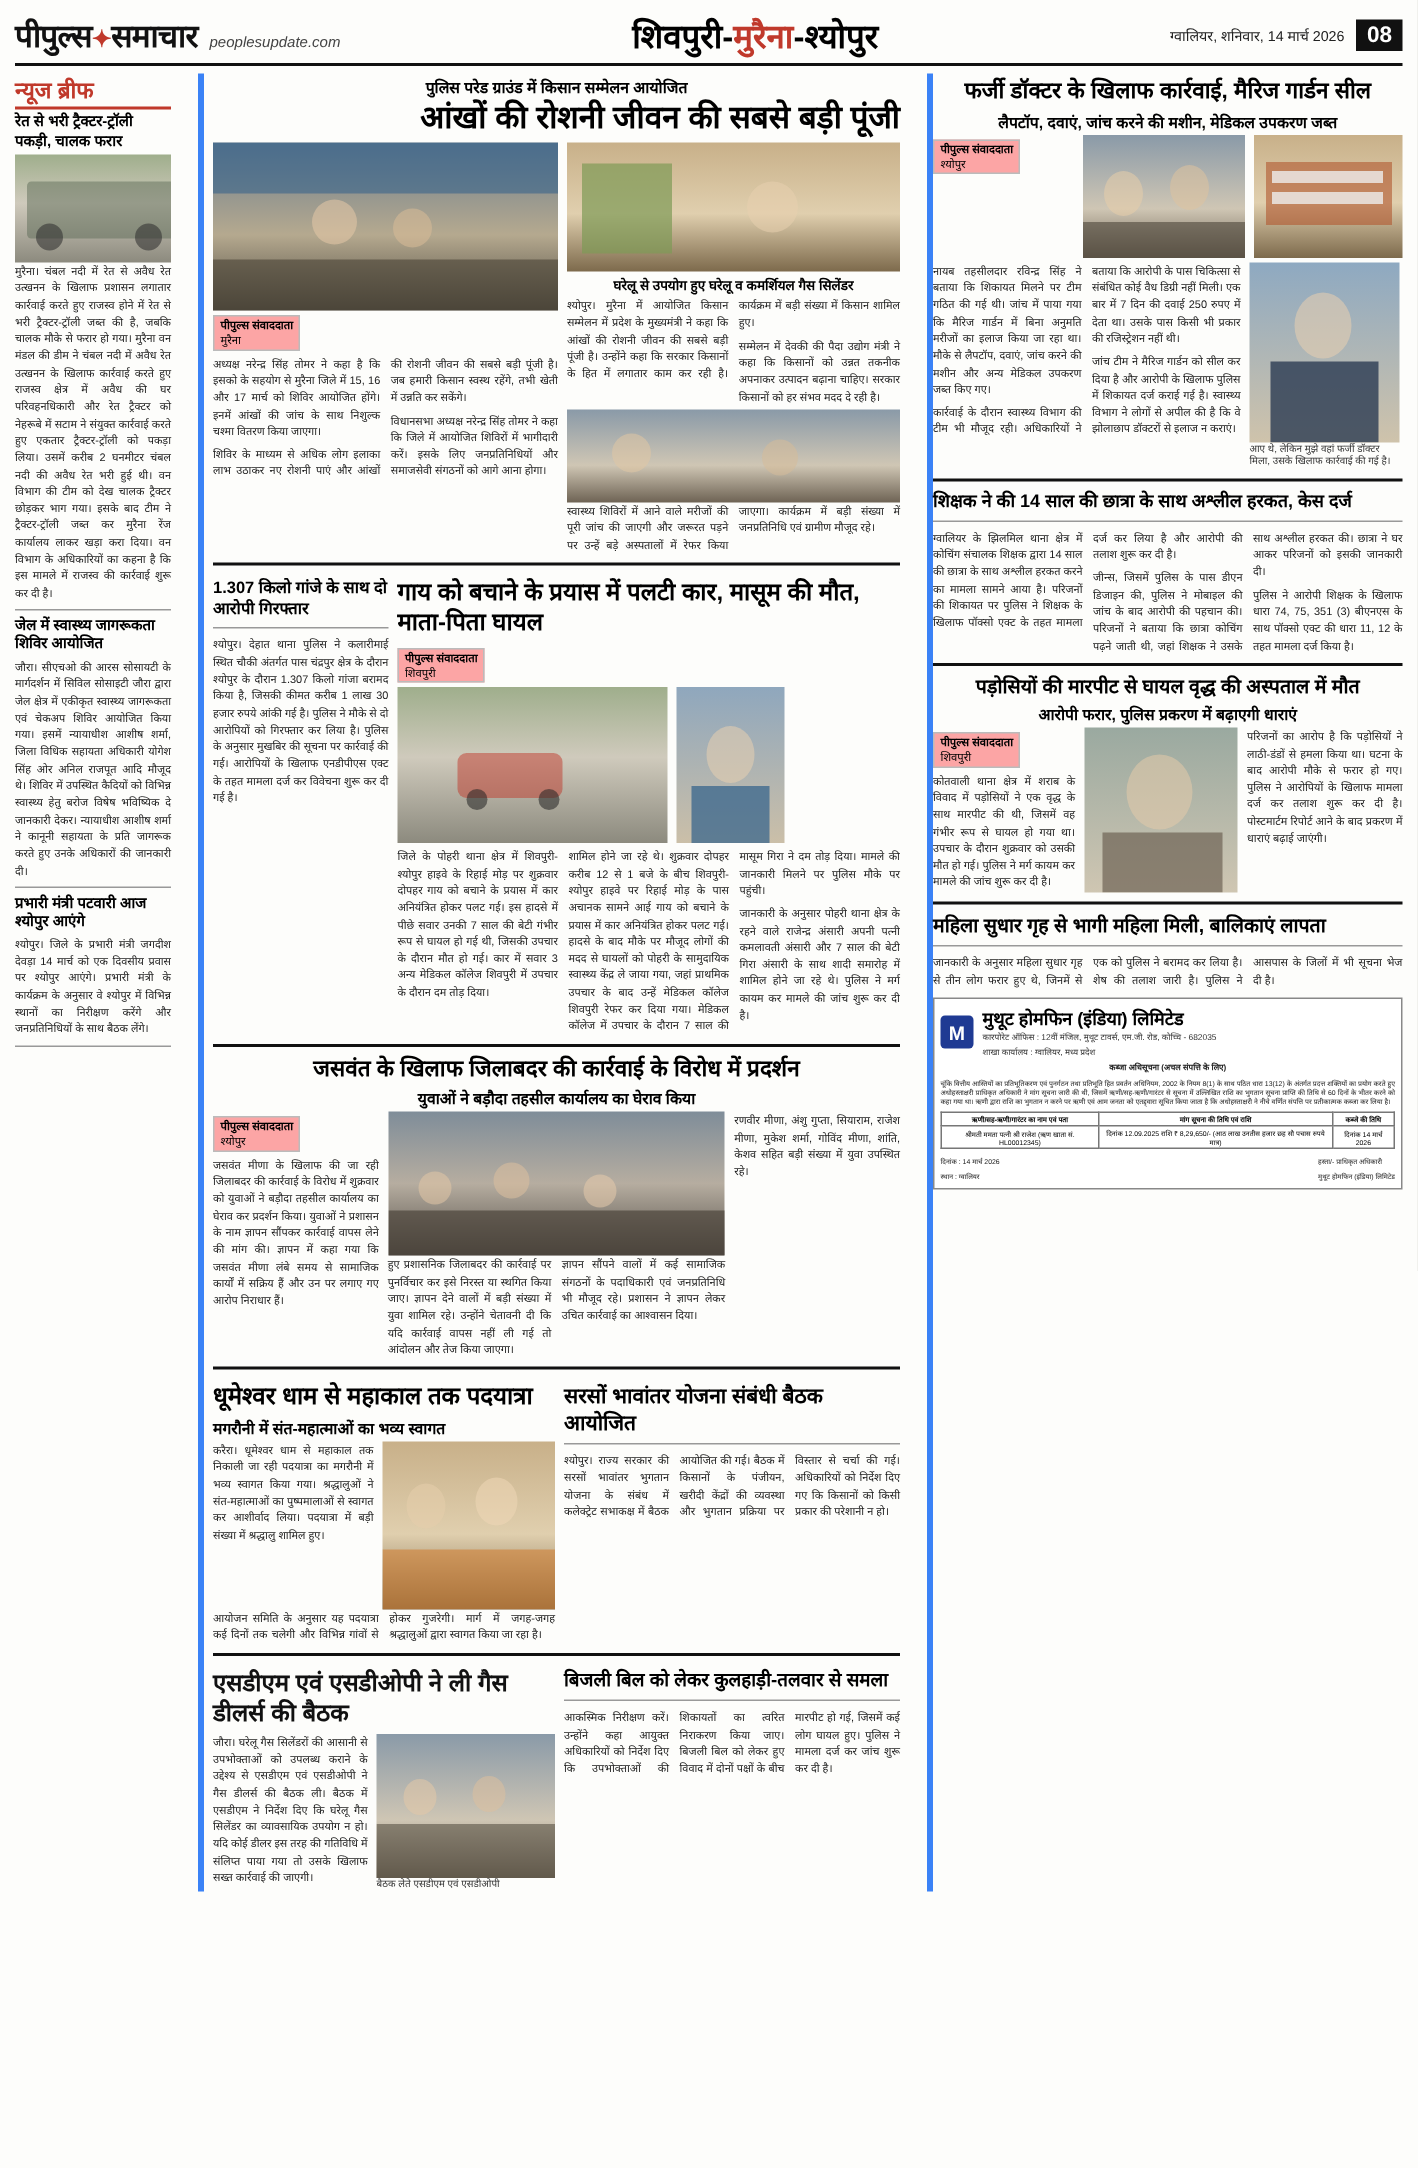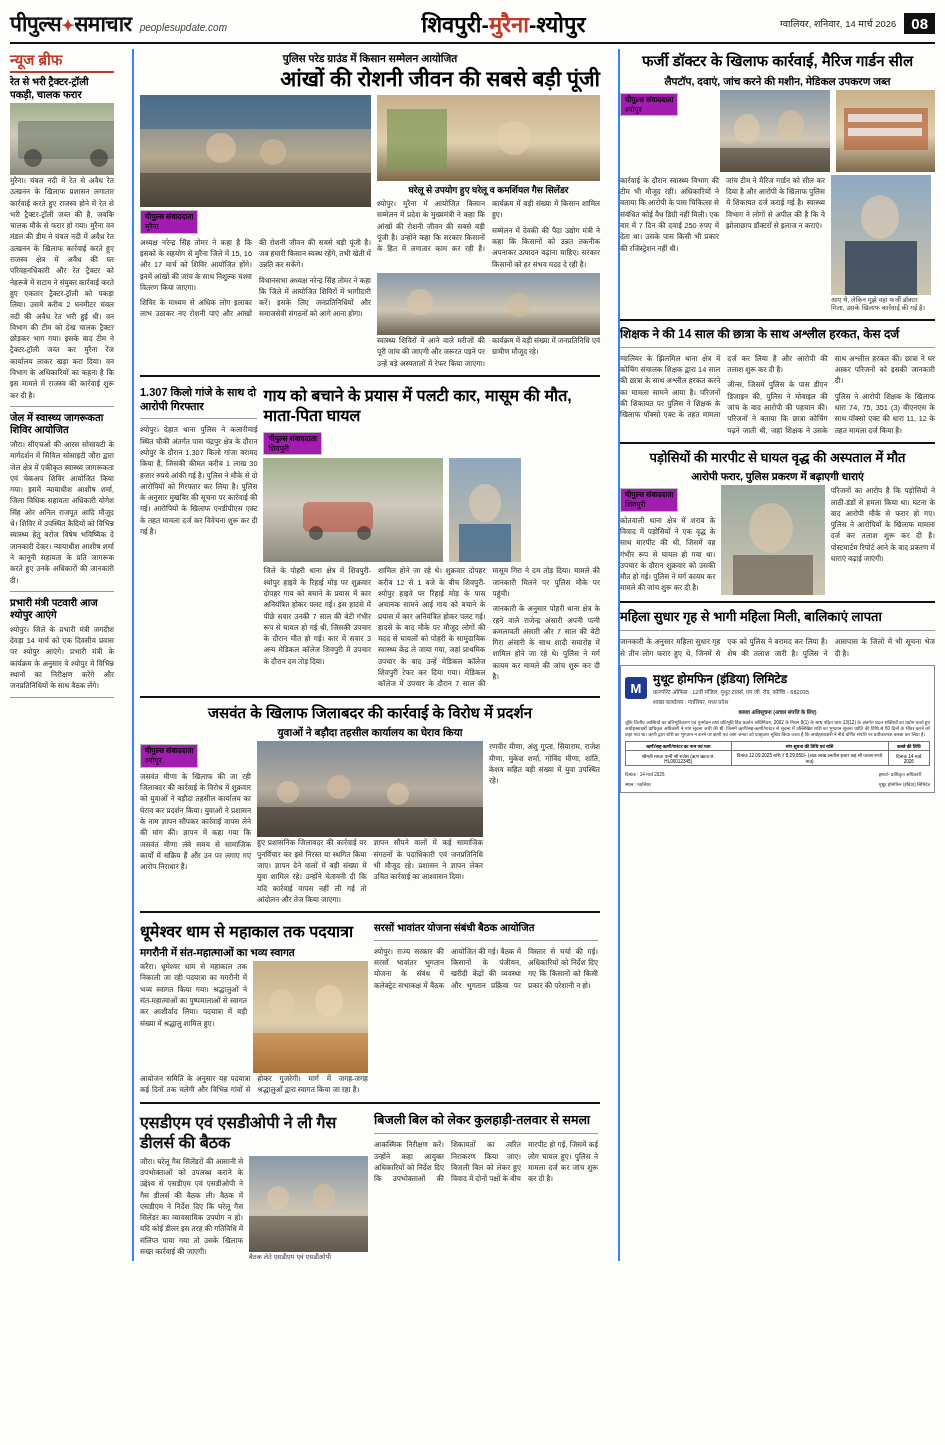--- a/index.html
+++ b/index.html
@@ -40,34 +40,34 @@
     padding: 2px 7px;
   }
 
   
   .cols { display: flex; gap: 18px; margin-top: 5px; }
   .col { }
   .c1 { width: 124px; }
   .c2 { width: 468px; }
   .c3 { width: 317px; }
 
-  .rule-v { border-left: 2px solid #3b82f6; }
+  .rule-v { border-left: 4px solid #3b82f6; }
 
   
   .kicker {
     color: #c0392b; font-weight: bold; font-size: 15px;
     border-bottom: 2px solid #c0392b; padding-bottom: 2px; margin-bottom: 3px;
   }
   .hl-small { font-size: 10px; font-weight: bold; line-height: 1.25; margin: 3px 0 2px; }
   .hl-med { font-size: 13.5px; font-weight: bold; line-height: 1.25; margin: 3px 0; }
   .hl-big { font-size: 21px; font-weight: bold; line-height: 1.15; margin: 2px 0 4px; text-align: right;}
   .sub { font-size: 10.5px; font-weight: bold; text-align: center; margin: 2px 0; }
   .byline {
     font-size: 7.5px; line-height: 1.3; border: 1px solid #bbb; display: inline-block;
-    padding: 1px 4px; margin: 3px 0; background: #a21caf;
+    padding: 1px 4px; margin: 3px 0; background: #fca5a5;
   }
   .byline b { display: block; }
   .body {
     font-size: 7.3px; line-height: 1.55; text-align: justify; color: #1a1a1a;
     column-gap: 7px;
   }
   .body p { margin: 0 0 4px; }
   .divider { border-top: 1px solid #999; margin: 5px 0; }
   .divider-thick { border-top: 2px solid #111; margin: 6px 0; }
 
@@ -268,21 +268,21 @@
               <div class="ph warm" style="height:112px">
                 <div class="blob" style="left:16px;top:28px;width:26px;height:30px;background:#e6cdab"></div>
                 <div class="blob" style="left:62px;top:24px;width:28px;height:32px;background:#efd7b6"></div>
                 <div class="bar" style="left:0;top:72px;width:116px;height:40px;background:#cf7a2b;opacity:.55"></div>
               </div>
             </div>
           </div>
           <div class="body two">आयोजन समिति के अनुसार यह पदयात्रा कई दिनों तक चलेगी और विभिन्न गांवों से होकर गुजरेगी। मार्ग में जगह-जगह श्रद्धालुओं द्वारा स्वागत किया जा रहा है।</div>
         </div>
         <div style="width:224px">
-          <div class="hl-med" style="font-size:10px">सरसों भावांतर योजना संबंधी बैठक आयोजित</div>
+          <div class="hl-med" style="font-size:14px">सरसों भावांतर योजना संबंधी बैठक आयोजित</div>
           <div class="divider"></div>
           <div class="body three">श्योपुर। राज्य सरकार की सरसों भावांतर भुगतान योजना के संबंध में कलेक्ट्रेट सभाकक्ष में बैठक आयोजित की गई। बैठक में किसानों के पंजीयन, खरीदी केंद्रों की व्यवस्था और भुगतान प्रक्रिया पर विस्तार से चर्चा की गई। अधिकारियों को निर्देश दिए गए कि किसानों को किसी प्रकार की परेशानी न हो।</div>
         </div>
       </div>
 
       <div class="divider-thick"></div>
 
       <div class="flexrow">
         <div style="width:228px">
           <div class="hl-med" style="font-size:16px;color:#111">एसडीएम एवं एसडीओपी ने ली गैस डीलर्स की बैठक</div>
@@ -332,20 +332,21 @@
             <div class="bar" style="left:8px;top:18px;width:84px;height:42px;background:#b0562f;opacity:.6"></div>
             <div class="bar" style="left:12px;top:24px;width:74px;height:8px;background:#eee;opacity:.8"></div>
             <div class="bar" style="left:12px;top:38px;width:74px;height:8px;background:#eee;opacity:.8"></div>
           </div>
         </div>
       </div>
 
       <div class="flexrow" style="margin-top:3px">
         <div style="width:205px">
           <div class="body two">
+            <p>नायब तहसीलदार रविन्द्र सिंह ने बताया कि शिकायत मिलने पर टीम गठित की गई थी। जांच में पाया गया कि मैरिज गार्डन में बिना अनुमति मरीजों का इलाज किया जा रहा था। मौके से लैपटॉप, दवाएं, जांच करने की मशीन और अन्य मेडिकल उपकरण जब्त किए गए।</p>
             <p>कार्रवाई के दौरान स्वास्थ्य विभाग की टीम भी मौजूद रही। अधिकारियों ने बताया कि आरोपी के पास चिकित्सा से संबंधित कोई वैध डिग्री नहीं मिली। एक बार में 7 दिन की दवाई 250 रुपए में देता था। उसके पास किसी भी प्रकार की रजिस्ट्रेशन नहीं थी।</p>
             <p>जांच टीम ने मैरिज गार्डन को सील कर दिया है और आरोपी के खिलाफ पुलिस में शिकायत दर्ज कराई गई है। स्वास्थ्य विभाग ने लोगों से अपील की है कि वे झोलाछाप डॉक्टरों से इलाज न कराएं।</p>
           </div>
         </div>
         <div style="width:100px">
           <div class="ph" style="height:120px;background:linear-gradient(#8ea9c1,#cfc3ab)">
             <div class="blob" style="left:30px;top:20px;width:38px;height:44px;background:#e9d0b0"></div>
             <div class="bar" style="left:14px;top:66px;width:72px;height:54px;background:#2b3b52;opacity:.8"></div>
           </div>
           <div class="cap">आए थे, लेकिन मुझे वहां फर्जी डॉक्टर मिला, उसके खिलाफ कार्रवाई की गई है।</div>

